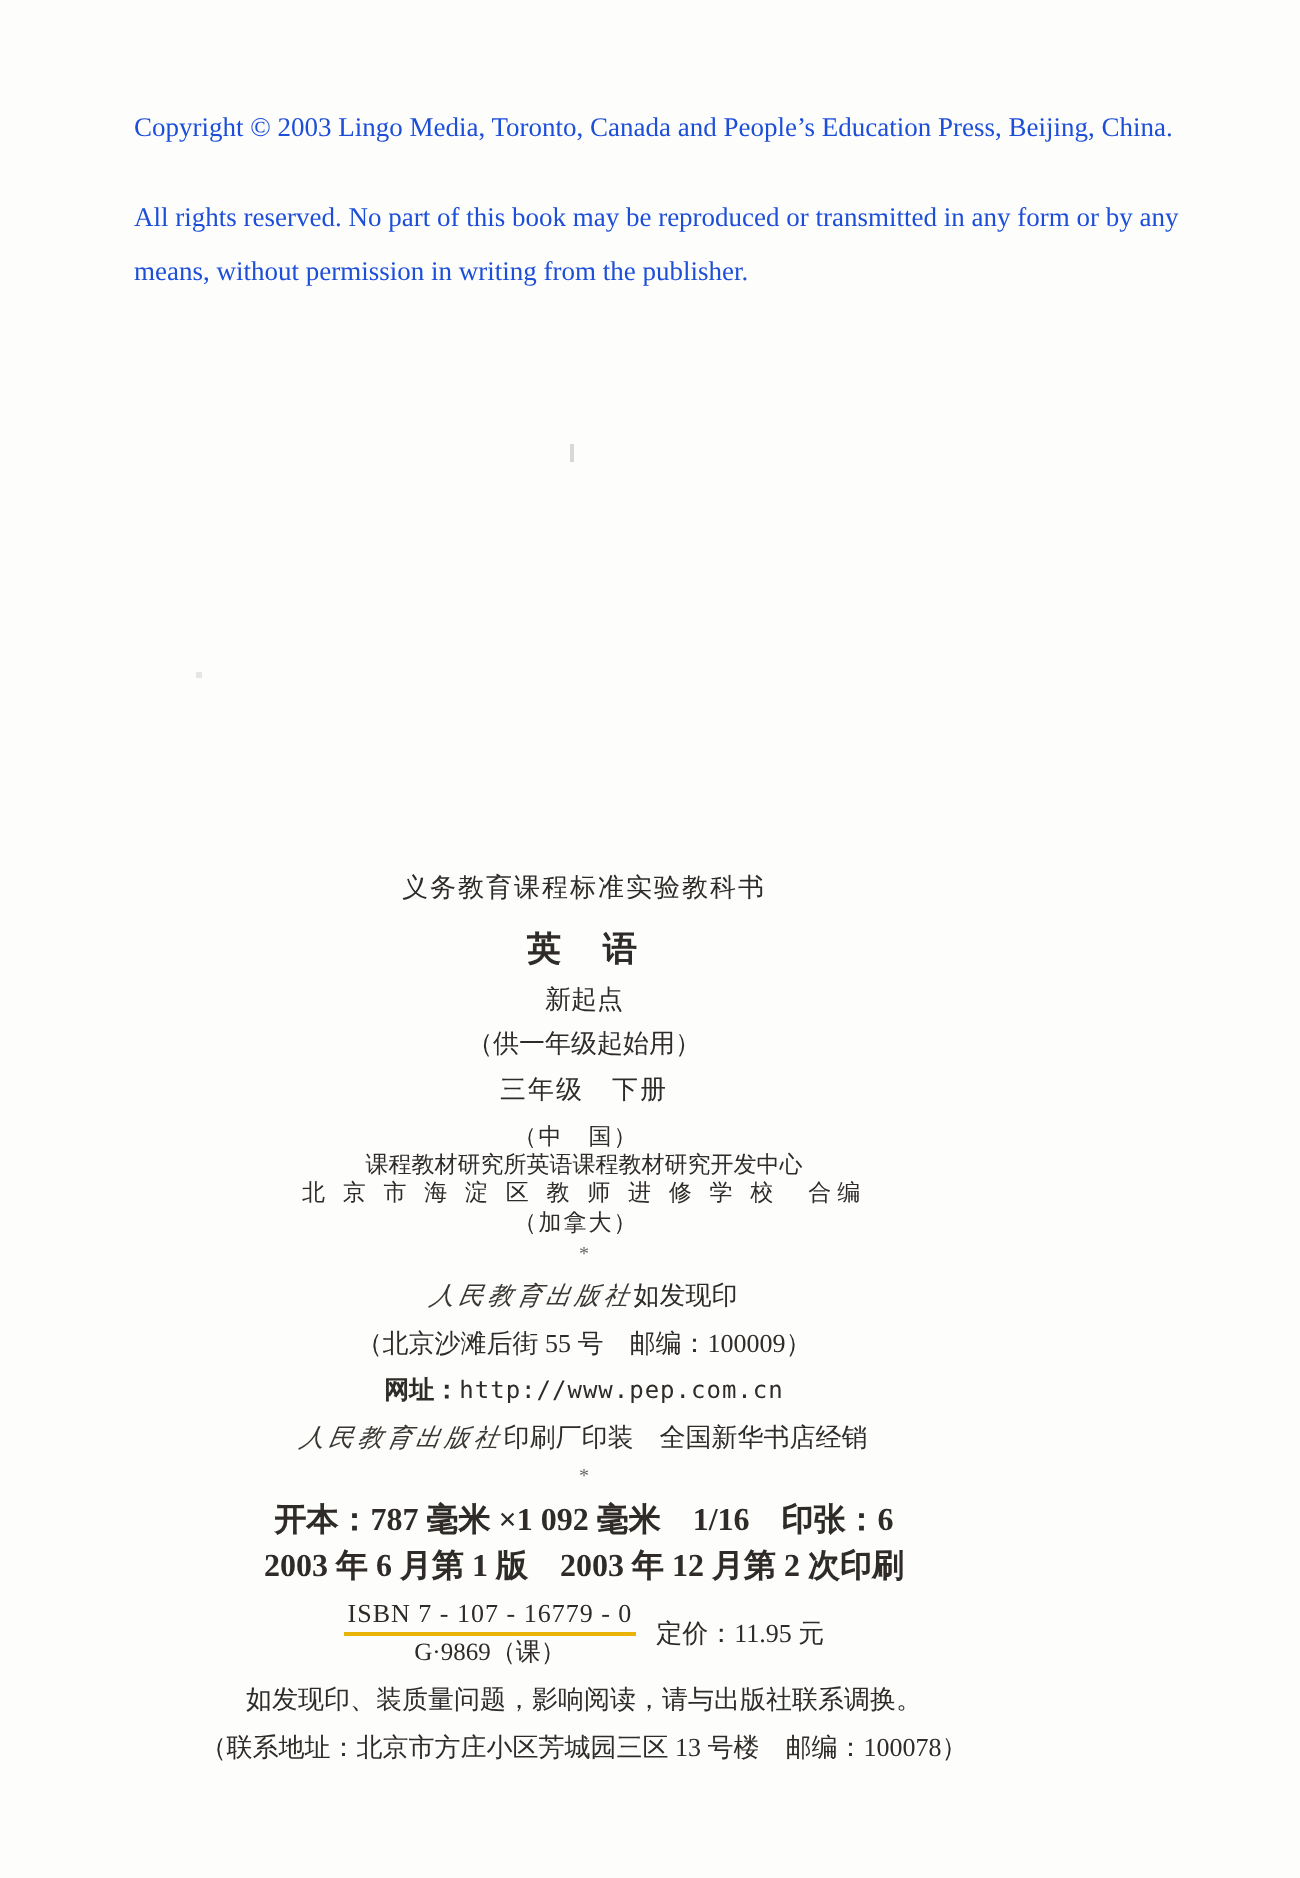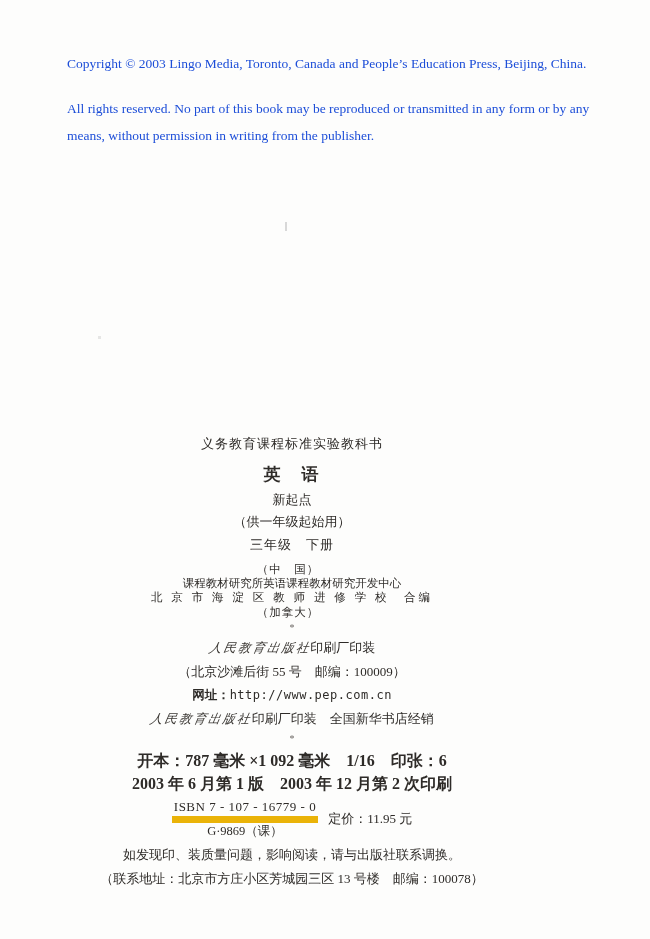--- a/index.html
+++ b/index.html
@@ -57,21 +57,21 @@
 
   .spec { font-size: 16px; line-height: 23px; font-weight: bold; }
 
   .isbn-row {
     display: flex; justify-content: center; align-items: center;
     gap: 10px; margin-top: 3px; margin-bottom: 3px;
   }
   .isbn-frac { display: inline-block; text-align: center; }
   .isbn-top {
     display: block; font-size: 13px; line-height: 17px;
-    border-bottom: 7px solid #eab308; padding: 0 2px 1px 2px; letter-spacing: .5px;
+    border-bottom: 2px solid #eab308; padding: 0 2px 1px 2px; letter-spacing: .5px;
   }
   .isbn-bottom { display: block; font-size: 12.5px; line-height: 17px; }
   .price { font-size: 13px; }
 
   .note { font-size: 13px; line-height: 24px; }
 </style>
 </head>
 <body>
 
 <div class="page">
@@ -101,21 +101,21 @@
         </div>
       </div>
       <div class="ed-row canada">
         <span class="ed-label">（加拿大）</span>
       </div>
     </div>
 
     <div class="sep">*</div>
 
     <div class="pubblock">
-      <div><span class="calli">人民教育出版社</span><span>印刷厂印装</span></div>
+      <div><span class="calli">人民教育出版社</span><span>如发现印</span></div>
       <div>（北京沙滩后街 55 号　邮编：100009）</div>
       <div><span class="weblabel">网址：</span><span class="weburl">http://www.pep.com.cn</span></div>
       <div><span class="calli">人民教育出版社</span><span>印刷厂印装　全国新华书店经销</span></div>
     </div>
 
     <div class="sep sep2">*</div>
 
     <div class="spec">开本：787 毫米 ×1 092 毫米　1/16　印张：6</div>
     <div class="spec">2003 年 6 月第 1 版　2003 年 12 月第 2 次印刷</div>
 

